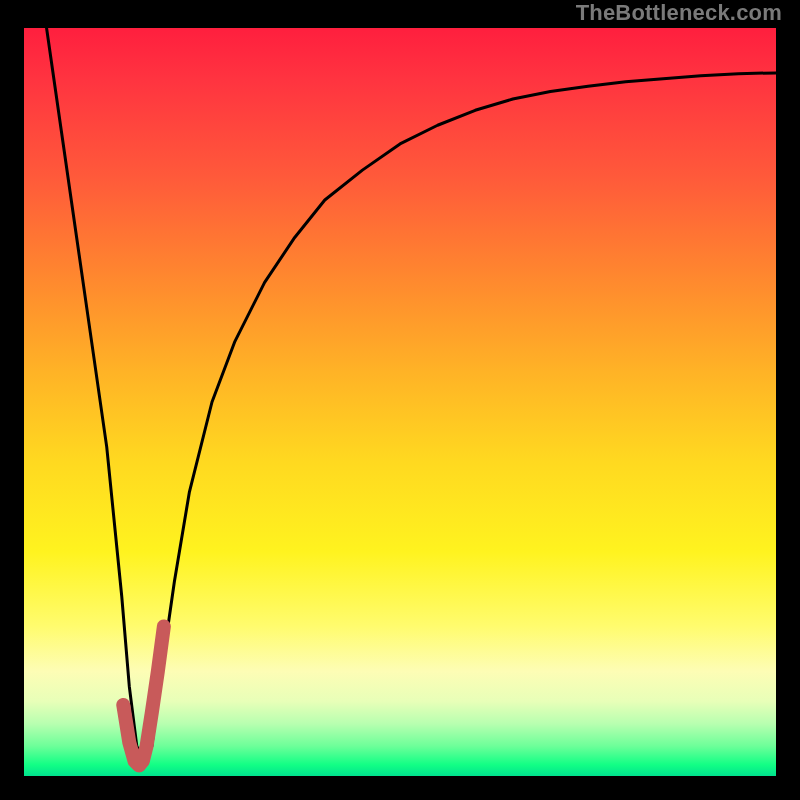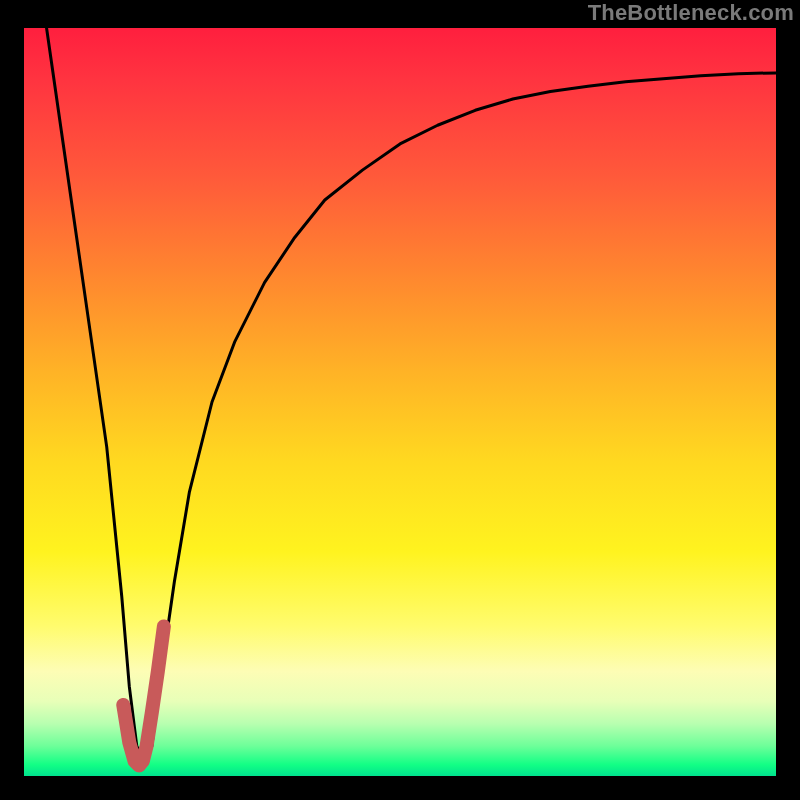--- a/index.html
+++ b/index.html
@@ -12,21 +12,21 @@
   }
   .frame {
     position: relative;
     width: 800px;
     height: 800px;
     background: #000;
   }
   .attribution {
     position: absolute;
     top: 0;
-    right: 6px;
+    right: 18px;
     color: #7a7a7a;
     font-family: Arial, Helvetica, sans-serif;
     font-size: 22px;
     font-weight: 600;
     letter-spacing: 0.2px;
     user-select: none;
   }
   .plot-area {
     position: absolute;
     left: 24px;

